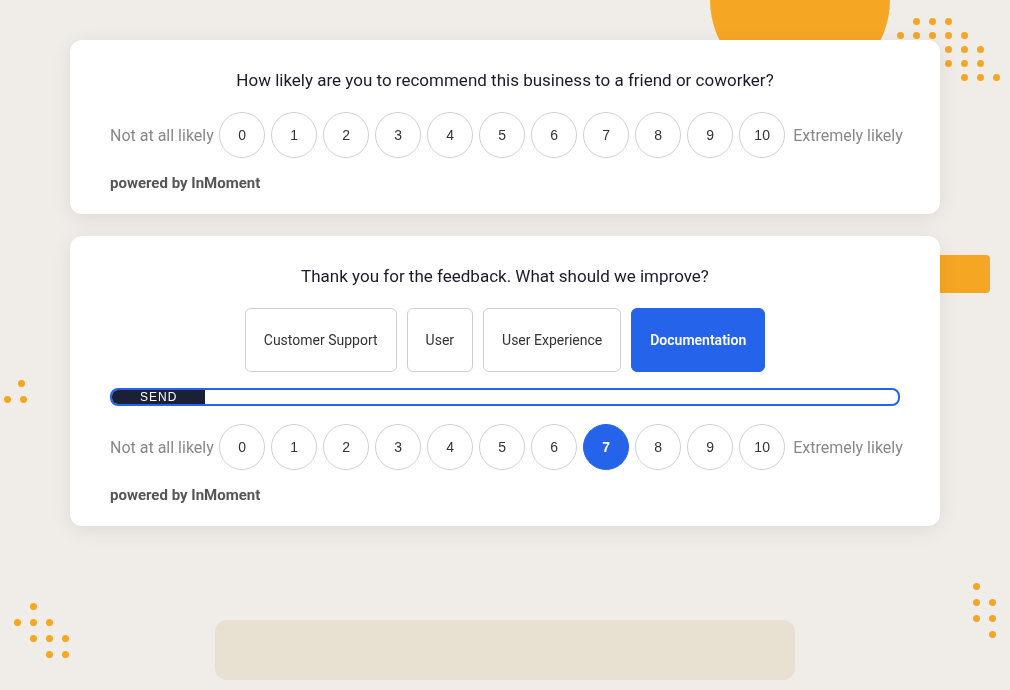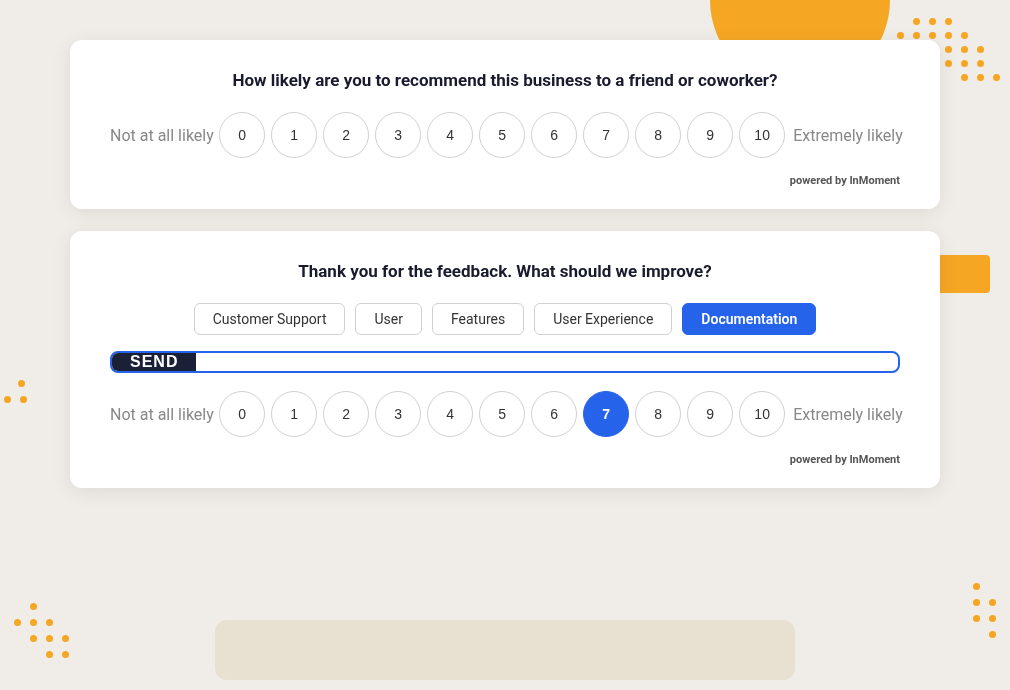--- a/index.html
+++ b/index.html
@@ -92,21 +92,21 @@
       width: 870px;
     }
 
     
     .card-2 {
       width: 870px;
     }
 
     .card-title {
       font-size: 17px;
-      font-weight: 700;
+      font-weight: 400;
       color: #1a1a2e;
       text-align: center;
       margin-bottom: 22px;
     }
 
     
     .nps-row {
       display: flex;
       align-items: center;
       justify-content: center;
@@ -147,22 +147,22 @@
     }
 
     .nps-btn.selected {
       background: #2563eb;
       border-color: #2563eb;
       color: #fff;
       font-weight: 700;
     }
 
     .powered-by {
-      text-align: right;
-      font-size: 11px;
+      text-align: left;
+      font-size: 15px;
       color: #aaa;
       margin-top: 6px;
     }
 
     .powered-by span {
       font-weight: 700;
       color: #555;
     }
 
     
@@ -170,21 +170,21 @@
       display: flex;
       gap: 10px;
       justify-content: center;
       margin-bottom: 16px;
       flex-wrap: wrap;
     }
 
     .chip {
       border: 1.5px solid #d0d0d0;
       border-radius: 6px;
-      padding: 7px 18px;
+      padding: 23px 18px;
       font-size: 14px;
       color: #333;
       background: #fff;
       cursor: pointer;
       white-space: nowrap;
     }
 
     .chip.active {
       background: #2563eb;
       border-color: #2563eb;
@@ -207,23 +207,23 @@
       outline: none;
       padding: 14px 16px;
       font-size: 14px;
       color: #333;
     }
 
     .send-btn {
       background: #1a2035;
       color: #fff;
       border: none;
-      padding: 0 18px;
-      font-size: 16px;
-      font-weight: 700;
+      padding: 0 28px;
+      font-size: 12px;
+      font-weight: 400;
       letter-spacing: 1px;
       cursor: pointer;
       white-space: nowrap;
     }
   </style>
 </head>
 <body>
 
 <div class="dots-container">
 
@@ -297,21 +297,20 @@
       <span>powered by</span> <span style="font-weight:700;color:#555;">InMoment</span>
     </div>
   </div>
 
   <div class="card card-2">
     <div class="card-title">Thank you for the feedback. What should we improve?</div>
 
     <div class="chips-row" id="card2-chips">
         <div class="chip">Customer Support</div>
         <div class="chip">User</div>
-        <div class="chip">Features</div>
         <div class="chip">User Experience</div>
         <div class="chip active">Documentation</div>
       </div>
 
     <div class="input-row">
       <button class="send-btn">SEND</button>
     </div>
 
     <div class="nps-row">
       <span class="nps-label">Not at all likely</span>

